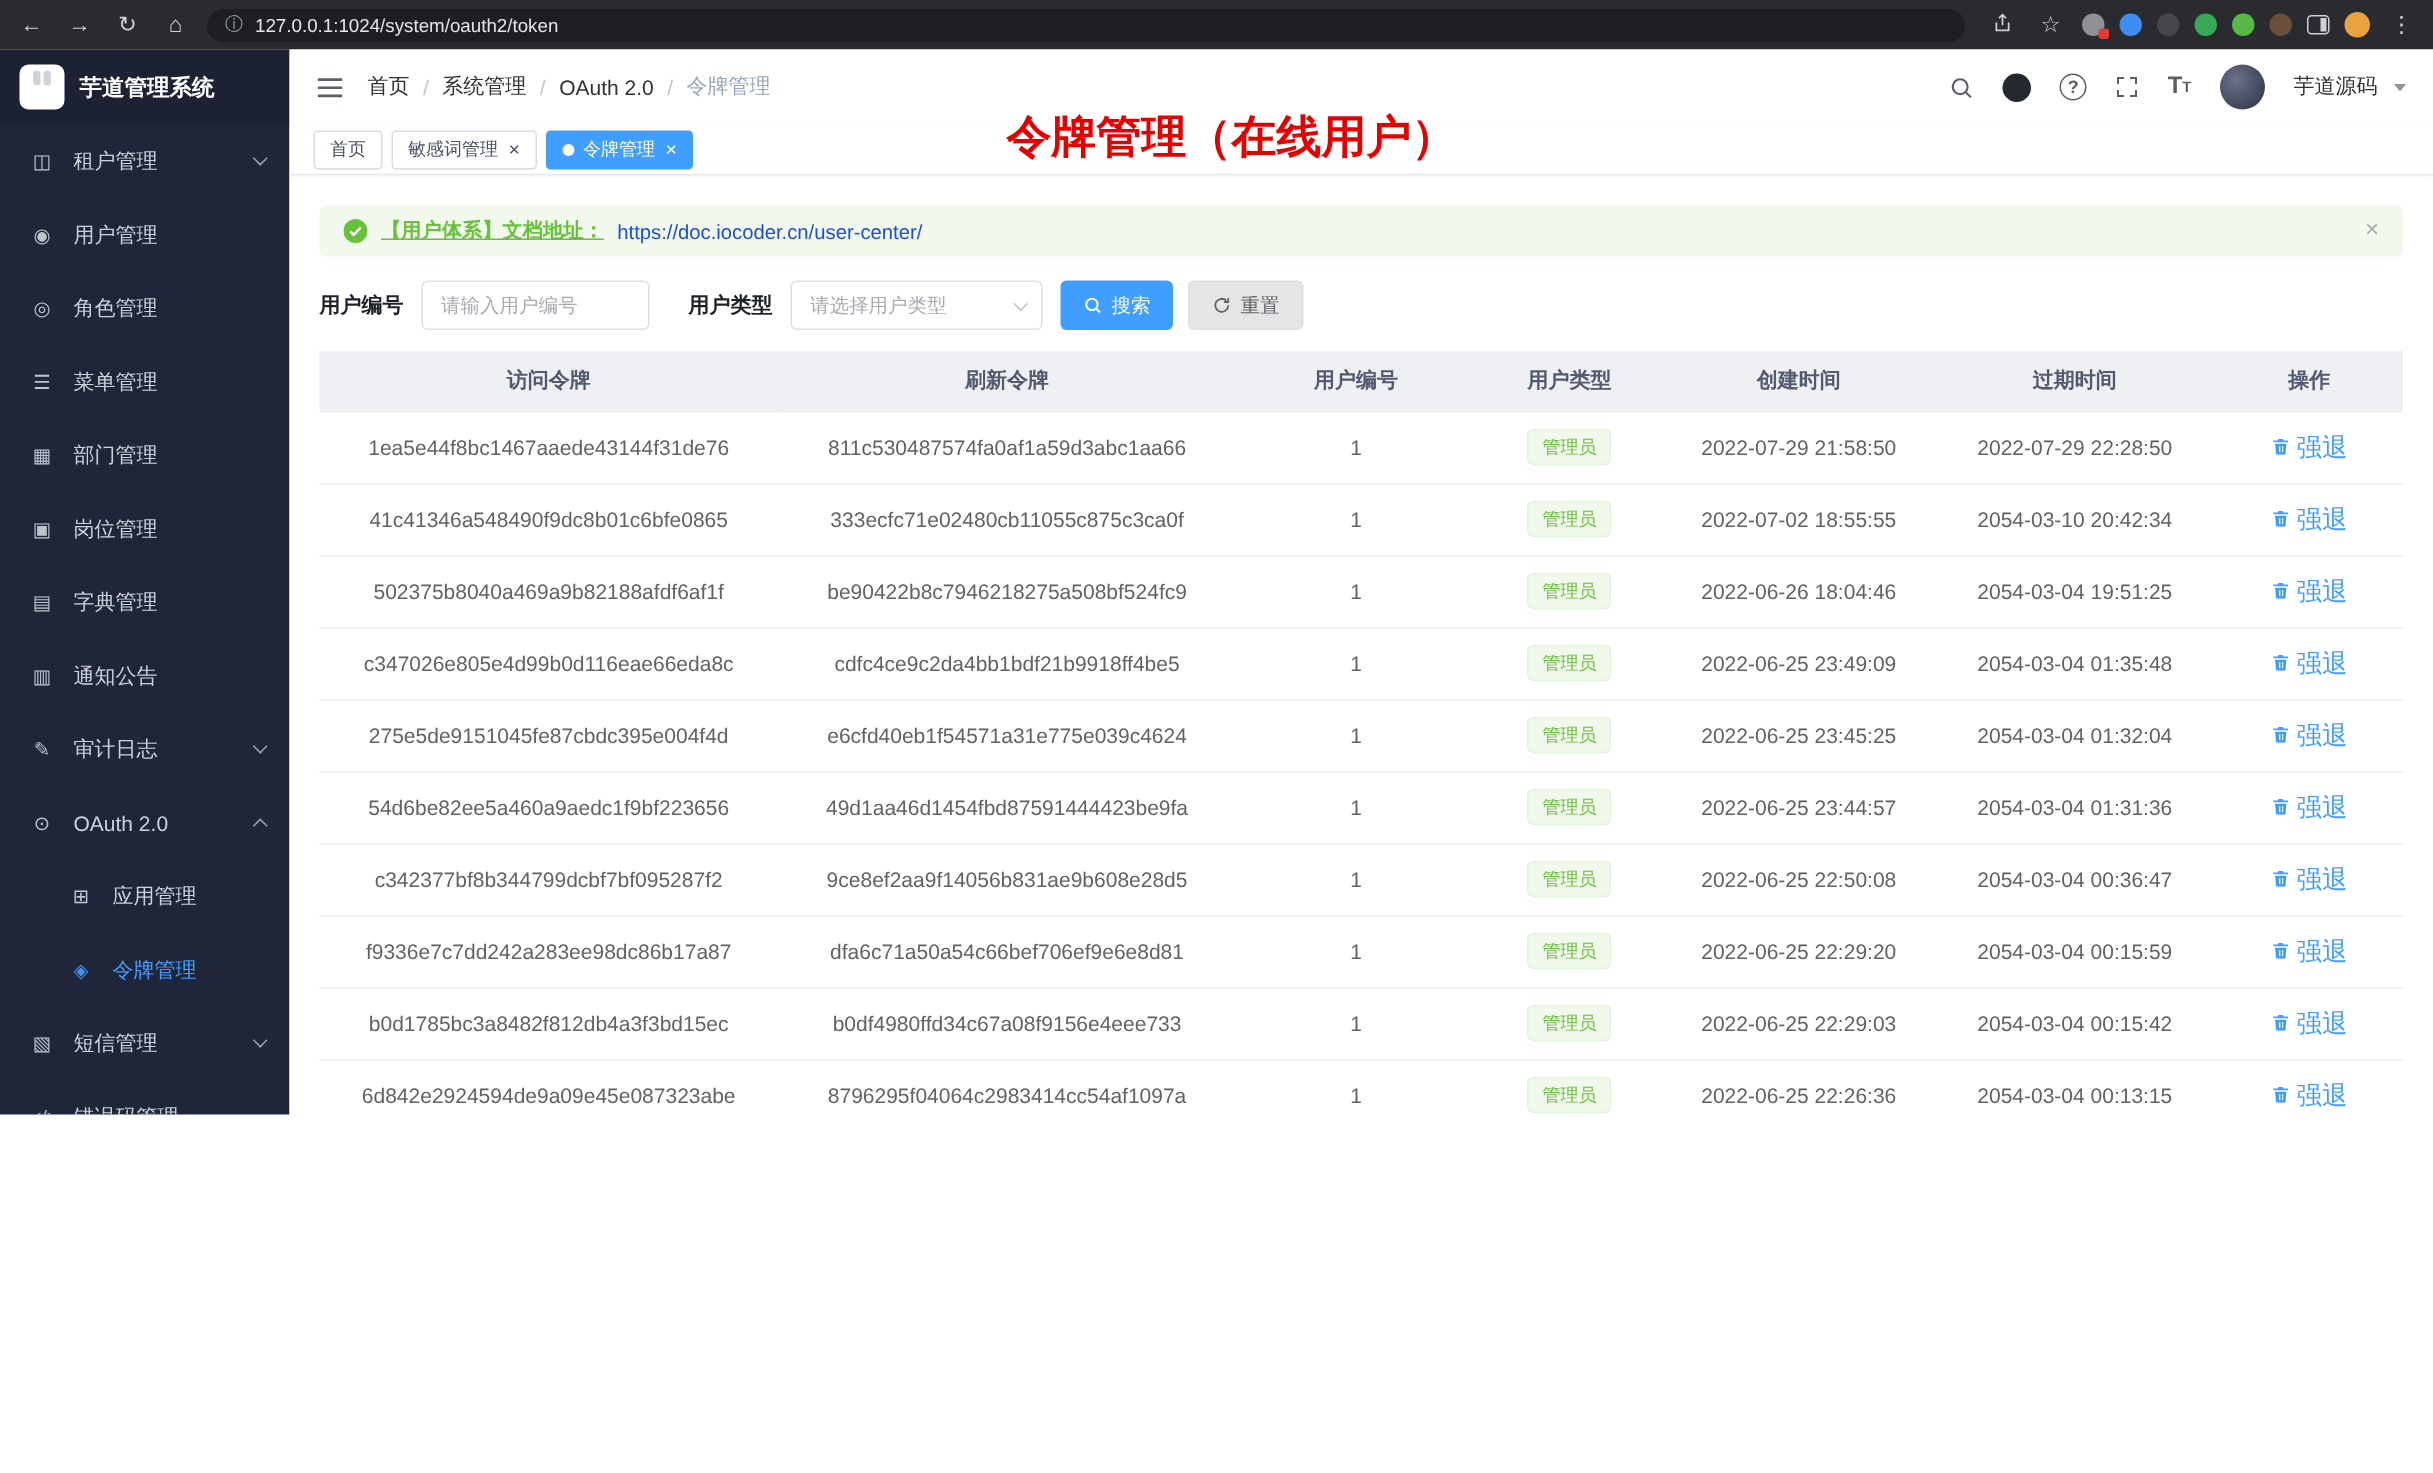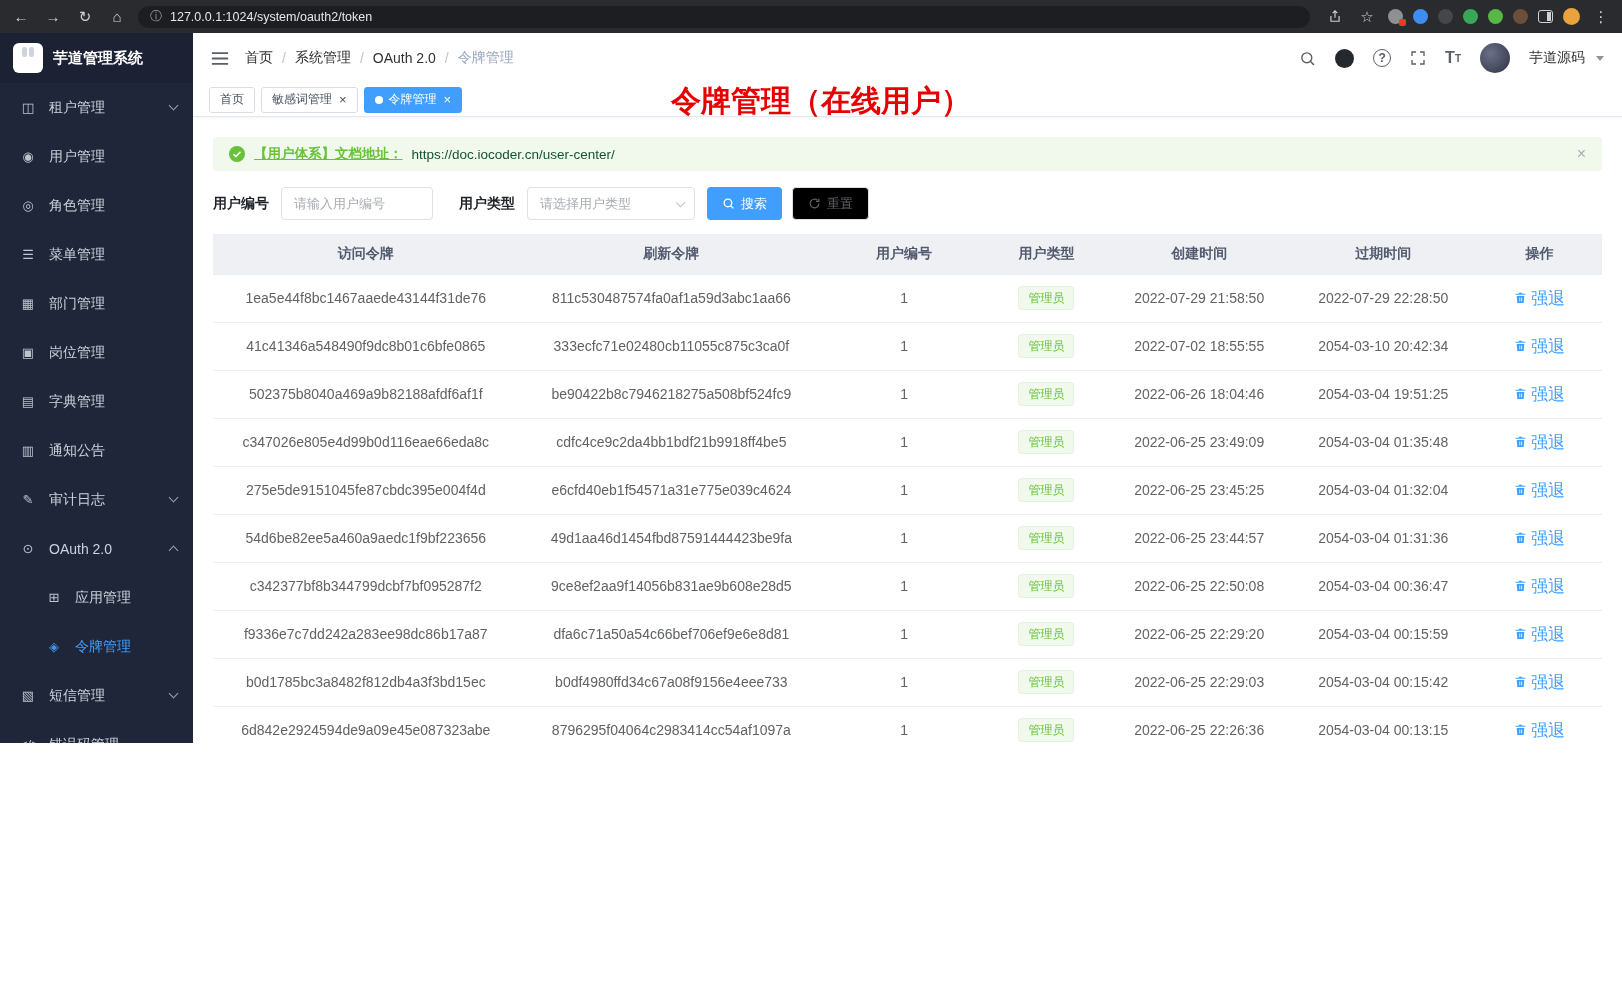--- a/index.html
+++ b/index.html
@@ -39,21 +39,21 @@
 
   .main { flex:1; min-width:0; display:flex; flex-direction:column; background:#fff; position:relative; }
 
   
   .navbar { height:50px; display:flex; align-items:center; padding:0 18px; flex-shrink:0; }
   .hamburger { margin-right:16px; cursor:pointer; display:flex; }
   .breadcrumb { display:flex; align-items:center; font-size:14px; }
   .bc-item { color:#303133; cursor:pointer; }
   .bc-item.last { color:#97a8be; cursor:default; }
   .bc-sep { color:#c0c4cc; margin:0 9px; }
-  .annotation { position:absolute; top:48px; left:478px; font-size:30px; font-weight:700; color:#e60000; z-index:30; pointer-events:none; white-space:nowrap; }
+  .annotation { position:absolute; top:38px; left:478px; font-size:30px; font-weight:700; color:#e60000; z-index:30; pointer-events:none; white-space:nowrap; }
   .nav-right { margin-left:auto; display:flex; align-items:center; gap:19px; }
   .nav-icon { display:flex; align-items:center; justify-content:center; color:#5a5e66; cursor:pointer; }
   .q-icon { width:18px; height:18px; border:1.6px solid #5a5e66; border-radius:50%; font-size:12px; font-weight:700; display:flex; align-items:center; justify-content:center; }
   .gh-circle { width:19px; height:19px; border-radius:50%; background:#24292f; display:block; }
   .tsize { font-weight:700; font-size:16px; }
   .tsize small { font-size:10px; font-weight:700; }
   .avatar { width:30px; height:30px; border-radius:50%; background:radial-gradient(circle at 35% 35%, #6b7088, #2e3244); cursor:pointer; }
   .username { font-size:14px; color:#303133; cursor:pointer; }
   .caret { width:0; height:0; border-left:4px solid transparent; border-right:4px solid transparent; border-top:5px solid #909399; margin-left:-8px; }
 
@@ -61,33 +61,33 @@
   .tabs-bar { height:34px; display:flex; align-items:center; gap:6px; padding:0 16px; border-bottom:1px solid #e4e7ed; box-shadow:0 1px 3px rgba(0,0,0,.05); flex-shrink:0; }
   .tab { height:26px; display:inline-flex; align-items:center; gap:6px; padding:0 10px; border:1px solid #d8dce5; border-radius:3px; background:#fff; color:#495060; font-size:12px; cursor:pointer; }
   .tab .dot { width:8px; height:8px; border-radius:50%; background:#fff; }
   .tab.active { background:#409eff; border-color:#409eff; color:#fff; }
   .tab-close { font-size:13px; line-height:1; margin-left:1px; }
 
   
   .content { flex:1; padding:20px 20px 0 20px; overflow:hidden; }
   .alert { height:34px; background:#f0f9eb; border-radius:4px; display:flex; align-items:center; gap:9px; padding:0 16px; margin-bottom:16px; }
   .alert-text { color:#67c23a; font-size:13.5px; font-weight:700;text-decoration:underline; }
-  .alert-link { color:#14532d; font-size:13.5px; text-decoration:none; cursor:pointer; }
+  .alert-link { color:#1d4ed8; font-size:13.5px; text-decoration:none; cursor:pointer; }
   .alert-close { margin-left:auto; color:#a8abb2; font-size:16px; cursor:pointer; }
 
   .filters { display:flex; align-items:center; margin-bottom:14px; font-size:14px; }
   .f-label { font-weight:700; color:#1f2329; margin-right:12px; }
   .lbl2 { margin-left:26px; }
   .f-input { width:152px; height:33px; border:1px solid #dcdfe6; border-radius:4px; padding:0 12px; font-size:13px; color:#606266; outline:none; font-family:inherit; }
   .f-input::placeholder { color:#a8abb2; }
   .f-select { width:168px; height:33px; border:1px solid #dcdfe6; border-radius:4px; padding:0 10px 0 12px; display:flex; align-items:center; justify-content:space-between; cursor:pointer; background:#fff; }
   .sel-placeholder { color:#a8abb2; font-size:13px; }
   .sel-chev { width:7px; height:7px; border-right:1.4px solid #c0c4cc; border-bottom:1.4px solid #c0c4cc; transform:rotate(45deg); margin-top:-3px; }
   .btn-primary { height:33px; margin-left:12px; padding:0 15px; background:#409eff; border:none; border-radius:4px; color:#fff; font-size:13px; display:inline-flex; align-items:center; gap:6px; cursor:pointer; font-family:inherit; }
-  .btn-plain { height:33px; margin-left:10px; padding:0 15px; background:#000000; border:1px solid #dcdfe6; border-radius:4px; color:#606266; font-size:13px; display:inline-flex; align-items:center; gap:6px; cursor:pointer; font-family:inherit; }
+  .btn-plain { height:33px; margin-left:10px; padding:0 15px; background:#e5e5e5; border:1px solid #dcdfe6; border-radius:4px; color:#606266; font-size:13px; display:inline-flex; align-items:center; gap:6px; cursor:pointer; font-family:inherit; }
 
   .data-table { width:100%; border-collapse:collapse; table-layout:fixed; }
   .data-table th { background:#eef0f4; color:#515a6e; font-weight:700; font-size:14px; height:40px; text-align:center; border-bottom:1px solid #ebeef5; padding:0 6px; }
   .data-table td { height:48px; text-align:center; font-size:14px; color:#606266; border-bottom:1px solid #ebeef5; padding:0 6px; white-space:nowrap; overflow:hidden; }
   .tag-success { display:inline-block; padding:0 9px; height:24px; line-height:22px; background:#f0f9eb; border:1px solid #e1f3d8; color:#67c23a; border-radius:4px; font-size:12px; }
   .act-link { color:#409eff; font-size:17px; display:inline-flex; align-items:center; gap:4px; cursor:pointer; }
   .act-link svg { margin-top:-1px; }
 
   .pager { display:flex; align-items:center; justify-content:flex-end; margin-top:16px; gap:28px; color:#606266; font-size:13px; }
   .pg-total { margin-right:6px; }

